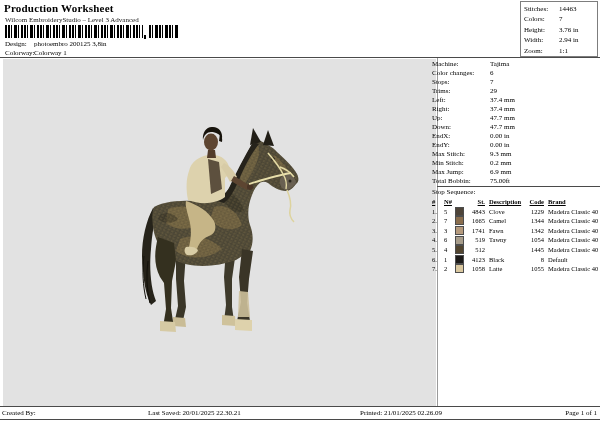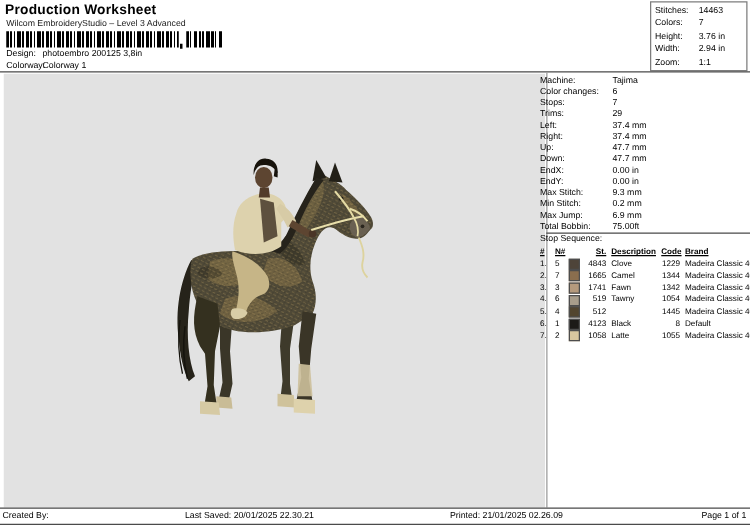--- a/index.html
+++ b/index.html
@@ -1,17 +1,17 @@
 <!DOCTYPE html>
 <html><head>
 <meta charset="utf-8">
 <style>
   html,body { margin:0; padding:0; background:#fff; }
   .page { position:relative; width:600px; height:424px; background:#ffffff;
-          font-family:Liberation Sans, sans-serif; color:#000; overflow:hidden; }
+          font-family:Liberation Serif, serif; color:#000; overflow:hidden; }
 
   
   .t-title { position:absolute; left:4px; top:2px; font-size:11px; font-weight:bold; letter-spacing:.2px; }
   .t-sub   { position:absolute; left:5px; top:16px; font-size:7px; color:#1a1a1a; }
   .bc1 { position:absolute; left:5px; top:25px; width:138px; height:13px;
          background:repeating-linear-gradient(90deg,#000 0 2px,#fff 2px 3px,#000 3px 5px,#fff 5px 6px,#000 6px 7px,#fff 7px 9px,#000 9px 12px,#fff 12px 13px,#000 13px 14px,#fff 14px 16px); }
   .bc-comma { position:absolute; left:144px; top:35px; width:2px; height:4px; background:#000; }
   .bc2 { position:absolute; left:149px; top:25px; width:29px; height:13px;
          background:repeating-linear-gradient(90deg,#000 0 2px,#fff 2px 3px,#000 3px 4px,#fff 4px 6px,#000 6px 9px,#fff 9px 10px); }
   .hdr-row { position:absolute; left:5px; font-size:7px; white-space:nowrap; }

